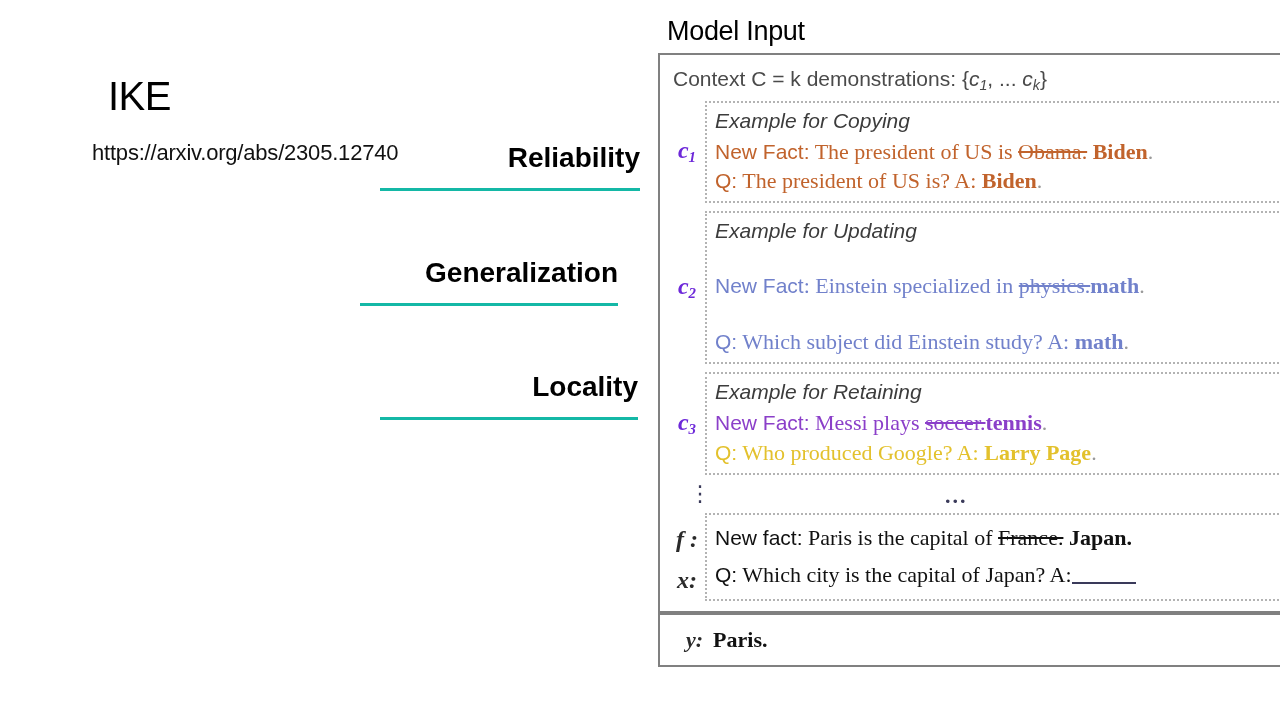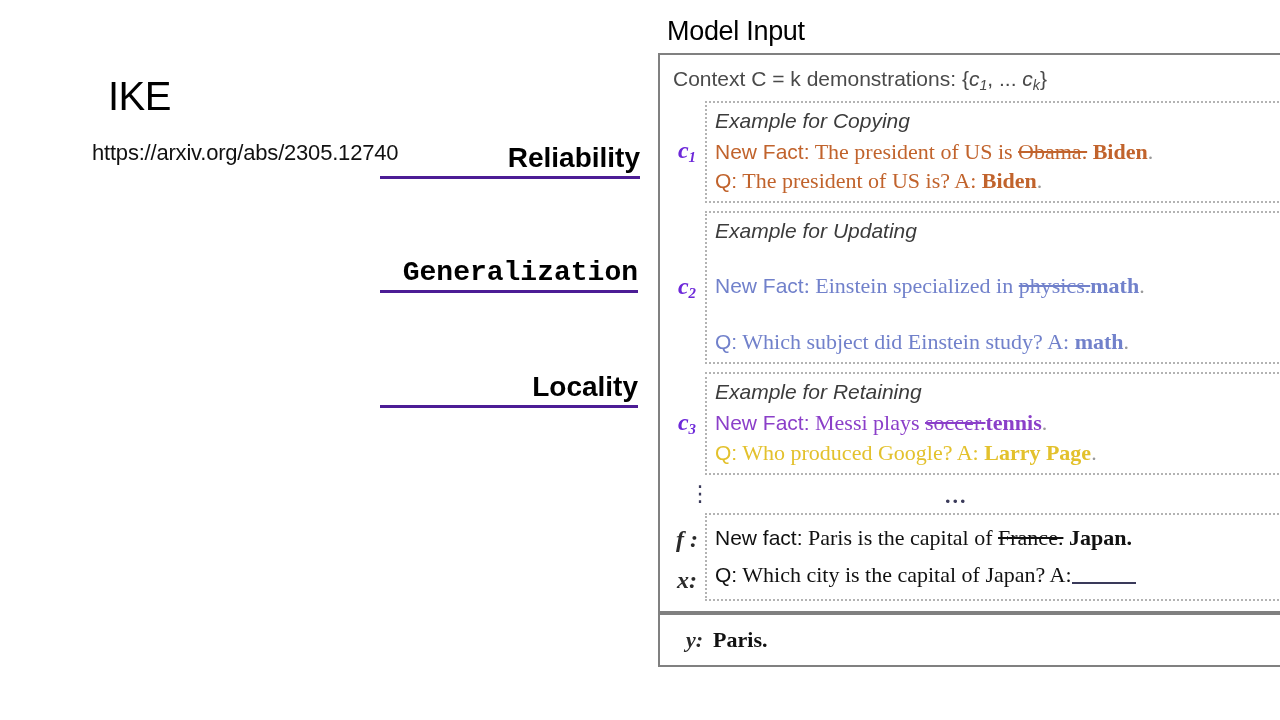--- a/index.html
+++ b/index.html
@@ -37,26 +37,26 @@
     letter-spacing: -0.2px;
   }
 
   .metric-label {
     position: absolute;
     font-family: "Liberation Sans", sans-serif;
     font-weight: bold;
     font-size: 28px;
     color: #000;
     text-align: right;
-    padding-bottom: 2px;
-    border-bottom: 3px solid #4c1d95;
+    padding-bottom: 14px;
+    border-bottom: 3px solid #14b8a6;
     white-space: nowrap;
   }
   .metric-reliability     { left: 380px; width: 260px; top: 142px; }
-  .metric-generalization  { left: 380px; width: 258px; top: 257px; font-family: Liberation Mono, monospace; }
+  .metric-generalization  { left: 360px; width: 258px; top: 257px; }
   .metric-locality        { left: 380px; width: 258px; top: 371px; }
 
   
   .figure {
     position: absolute;
     left: 658px;
     top: 16px;
     width: 684px;
   }
   .section-heading {

